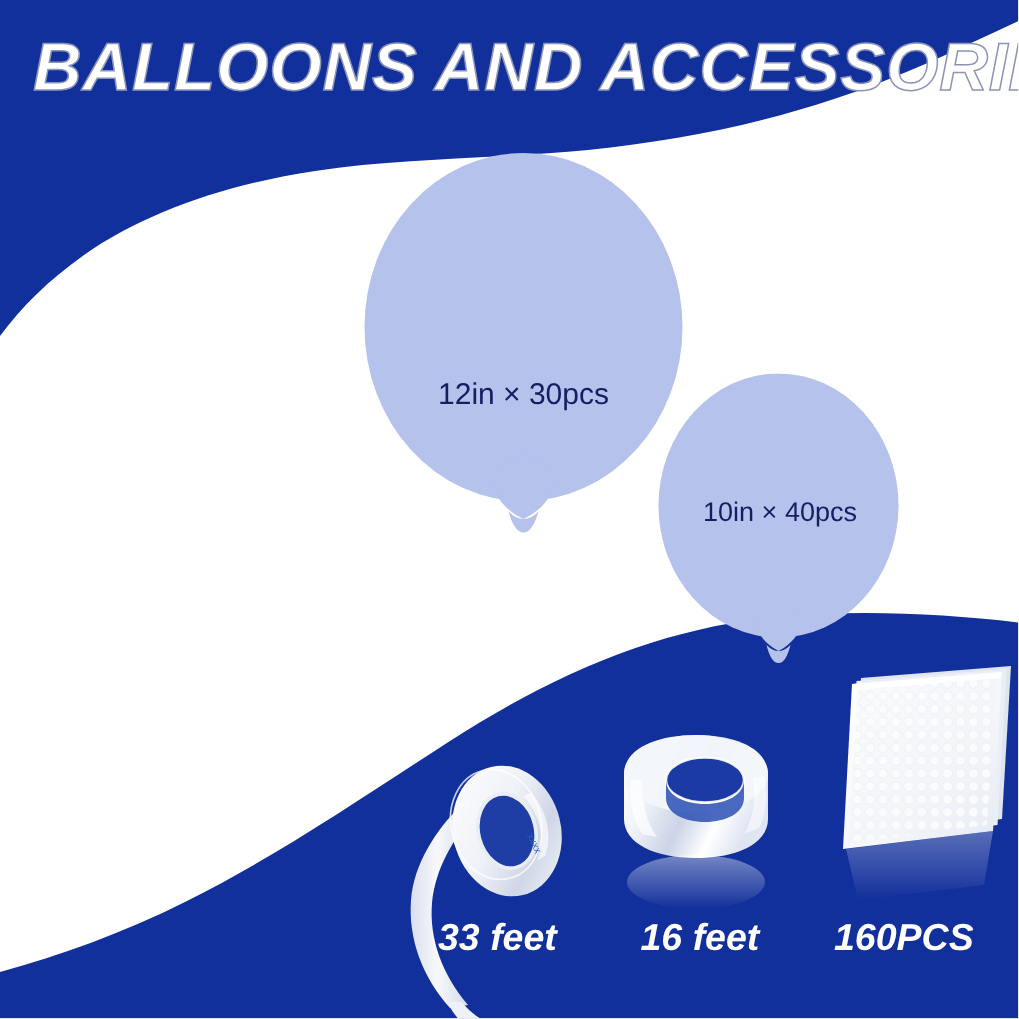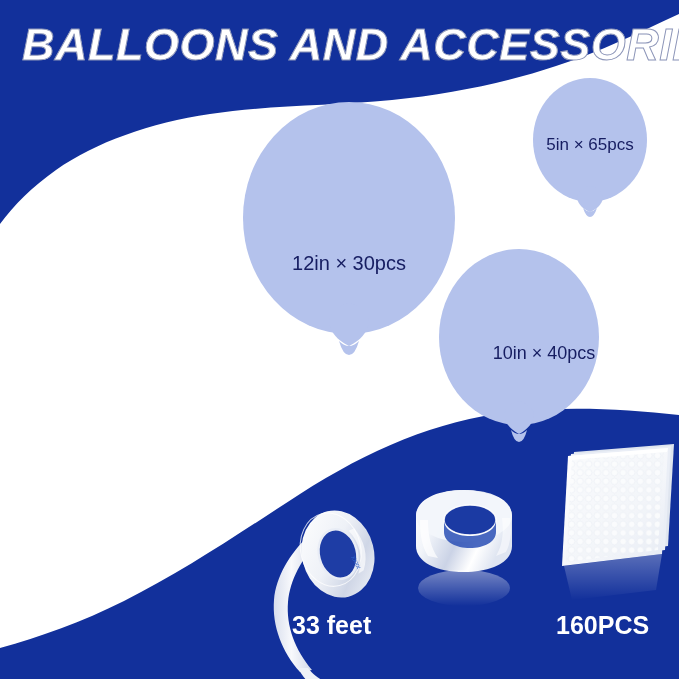--- a/index.html
+++ b/index.html
@@ -53,20 +53,21 @@
   
   .acc{position:absolute;z-index:5;}
   .acc-label{
     position:absolute;
     color:#ffffff;
     font-weight:bold;
     white-space:nowrap;
     z-index:7;
     font-size:25px;
     letter-spacing:0px;
+    font-style:italic;
   }
   .acc-label .light{font-weight:bold;}
   .acc-label .heavy{font-weight:bold;}
 </style>
 </head>
 <body>
 
 <div id="stage">
 
   <svg class="bg-svg" viewBox="0 0 679 679">
@@ -80,45 +81,37 @@
 
     <path d="M679,415 L679,679 L0,679 L0,648
              C40,637 82,622 124,601
              C186,570 244,530 300,494
              C370,449 438,420 512,412
              C568,406 626,409 679,415 Z" fill="#12309B"></path>
   </svg>
 
   <div class="title">BALLOONS AND ACCESSORIES</div>
 
-  <div class="balloon" style="left:531px;top:78px;width:118px;height:142px;">
-    <svg class="body" viewBox="0 0 118 142">
-      <ellipse cx="59" cy="62" rx="57" ry="62" fill="#B4C2EC"></ellipse>
-      <path d="M59,108 C40,112 44,128 59,134 C74,128 78,112 59,108 Z" fill="#B4C2EC"></path>
-      <path d="M52,130 q7,7 14,0 q-3,9 -7,9 q-4,0 -7,-9 Z" fill="#B4C2EC"></path>
-    </svg>
-    <div class="label" style="top:57px;font-size:17px;">5in × 65pcs</div>
-  </div>
 
   <div class="balloon" style="left:242px;top:101px;width:214px;height:258px;">
     <svg class="body" viewBox="0 0 214 258">
       <ellipse cx="107" cy="117" rx="106" ry="116" fill="#B4C2EC"></ellipse>
       <path d="M107,202 C78,210 84,234 107,245 C130,234 136,210 107,202 Z" fill="#B4C2EC"></path>
       <path d="M97,240 q10,10 20,0 q-4,14 -10,14 q-6,0 -10,-14 Z" fill="#B4C2EC"></path>
     </svg>
     <div class="label" style="top:106px;font-size:20px;margin-top:45px;">12in × 30pcs</div>
   </div>
 
   <div class="balloon" style="left:438px;top:249px;width:164px;height:196px;">
     <svg class="body" viewBox="0 0 164 196">
       <ellipse cx="81" cy="88" rx="80" ry="88" fill="#B4C2EC"></ellipse>
       <path d="M81,152 C59,158 64,176 81,185 C98,176 103,158 81,152 Z" fill="#B4C2EC"></path>
       <path d="M73,181 q8,8 16,0 q-3,12 -8,12 q-5,0 -8,-12 Z" fill="#B4C2EC"></path>
     </svg>
-    <div class="label" style="top:94px;font-size:18px;margin-left:24px;">10in × 40pcs</div>
+    <div class="label" style="top:82px;font-size:18px;">10in × 40pcs</div>
   </div>
 
 
   <div class="acc" style="left:268px;top:492px;width:140px;height:187px;">
     <svg viewBox="0 0 140 187" style="width:140px;height:187px;">
       <defs>
         <linearGradient id="rollg" x1="0" y1="0" x2="1" y2="1">
           <stop offset="0%" stop-color="#ffffff"></stop>
           <stop offset="45%" stop-color="#eef1f7"></stop>
           <stop offset="70%" stop-color="#cfd6e6"></stop>
@@ -174,20 +167,21 @@
 
       <path d="M38,36 C38,46 50,52 64,52 C78,52 90,46 90,36
                L90,48 C90,58 78,64 64,64 C50,64 38,58 38,48 Z" fill="#2a4fb5" opacity="0.85"></path>
 
       <path d="M14,36 C14,52 16,62 22,72 L32,74 C25,64 22,52 22,36 Z" fill="#ffffff" opacity="0.7"></path>
       <path d="M96,34 C98,50 96,62 90,72 L100,68 C105,58 106,46 104,34 Z" fill="#ffffff" opacity="0.55"></path>
 
       <ellipse cx="58" cy="104" rx="46" ry="18" fill="url(#reflg)"></ellipse>
     </svg>
   </div>
+  <div class="acc-label" style="left:427px;top:611px;">16 feet</div>
 
   <div class="acc" style="left:550px;top:434px;width:129px;height:175px;">
     <svg viewBox="0 0 129 175" style="width:129px;height:175px;">
       <defs>
         <linearGradient id="sheetg" x1="0" y1="0" x2="1" y2="1">
           <stop offset="0%" stop-color="#ffffff"></stop>
           <stop offset="60%" stop-color="#f4f6fa"></stop>
           <stop offset="100%" stop-color="#e4e9f3"></stop>
         </linearGradient>
         <linearGradient id="srefl" x1="0" y1="0" x2="0" y2="1">

